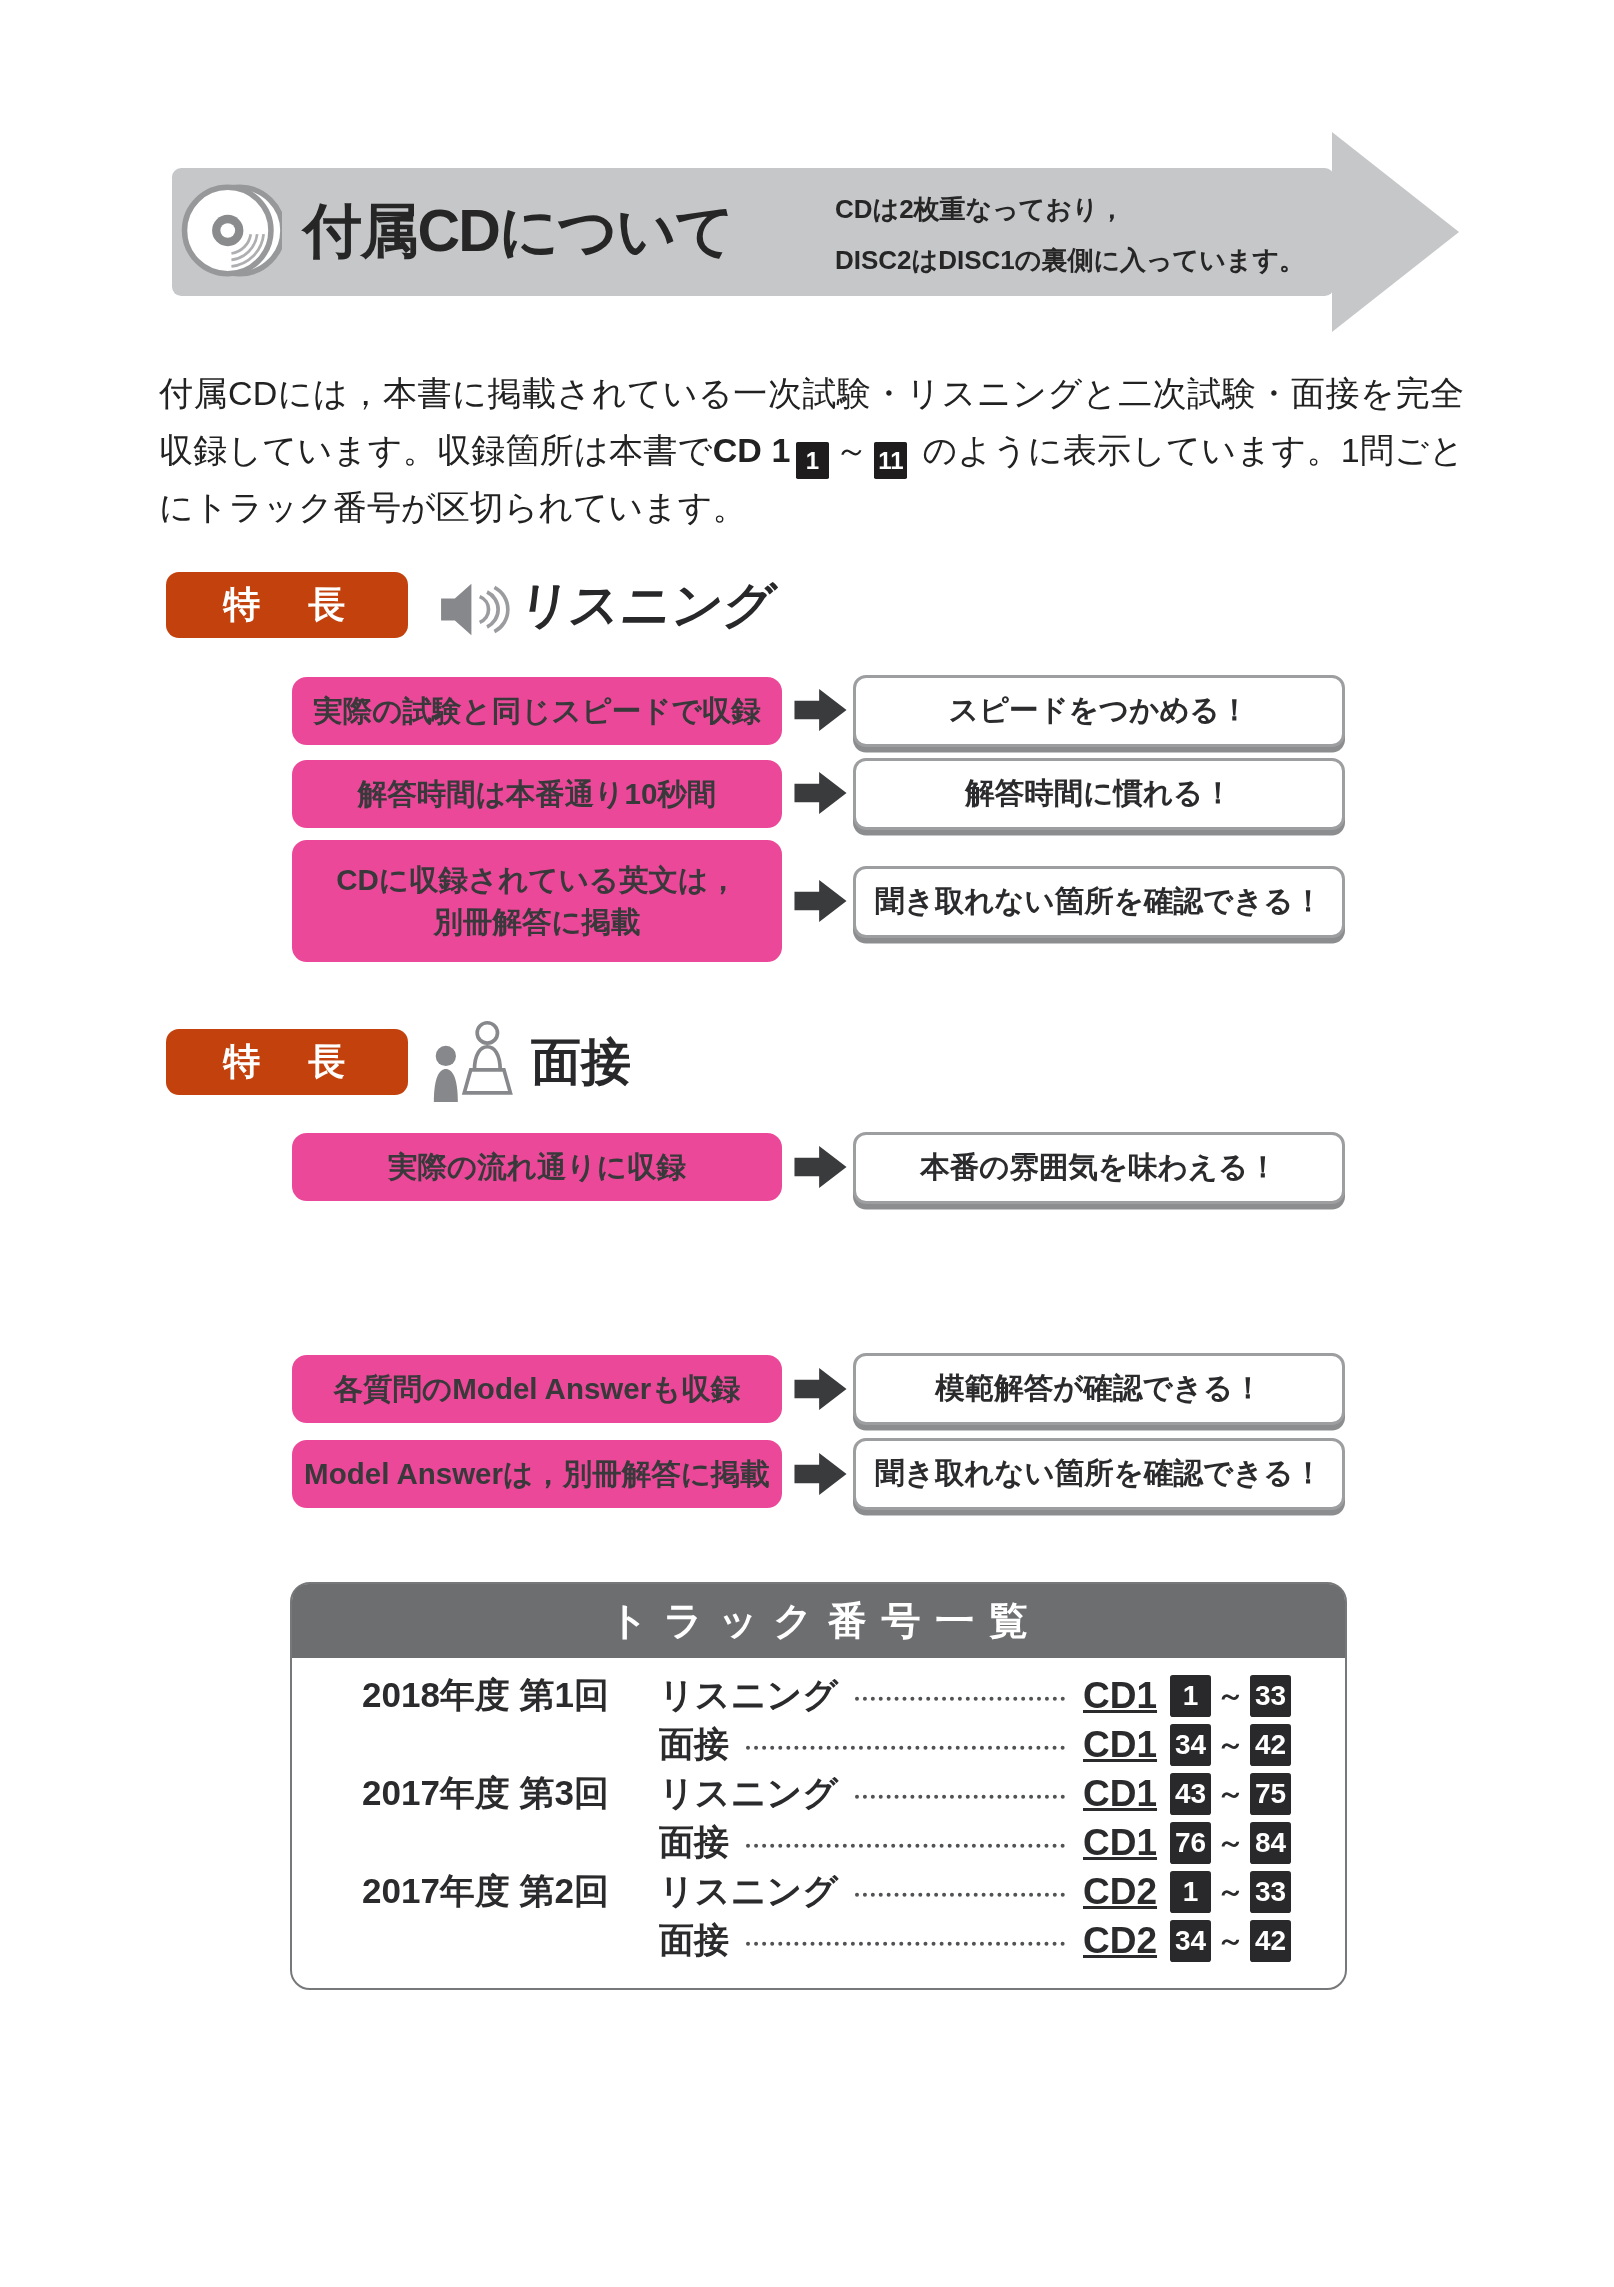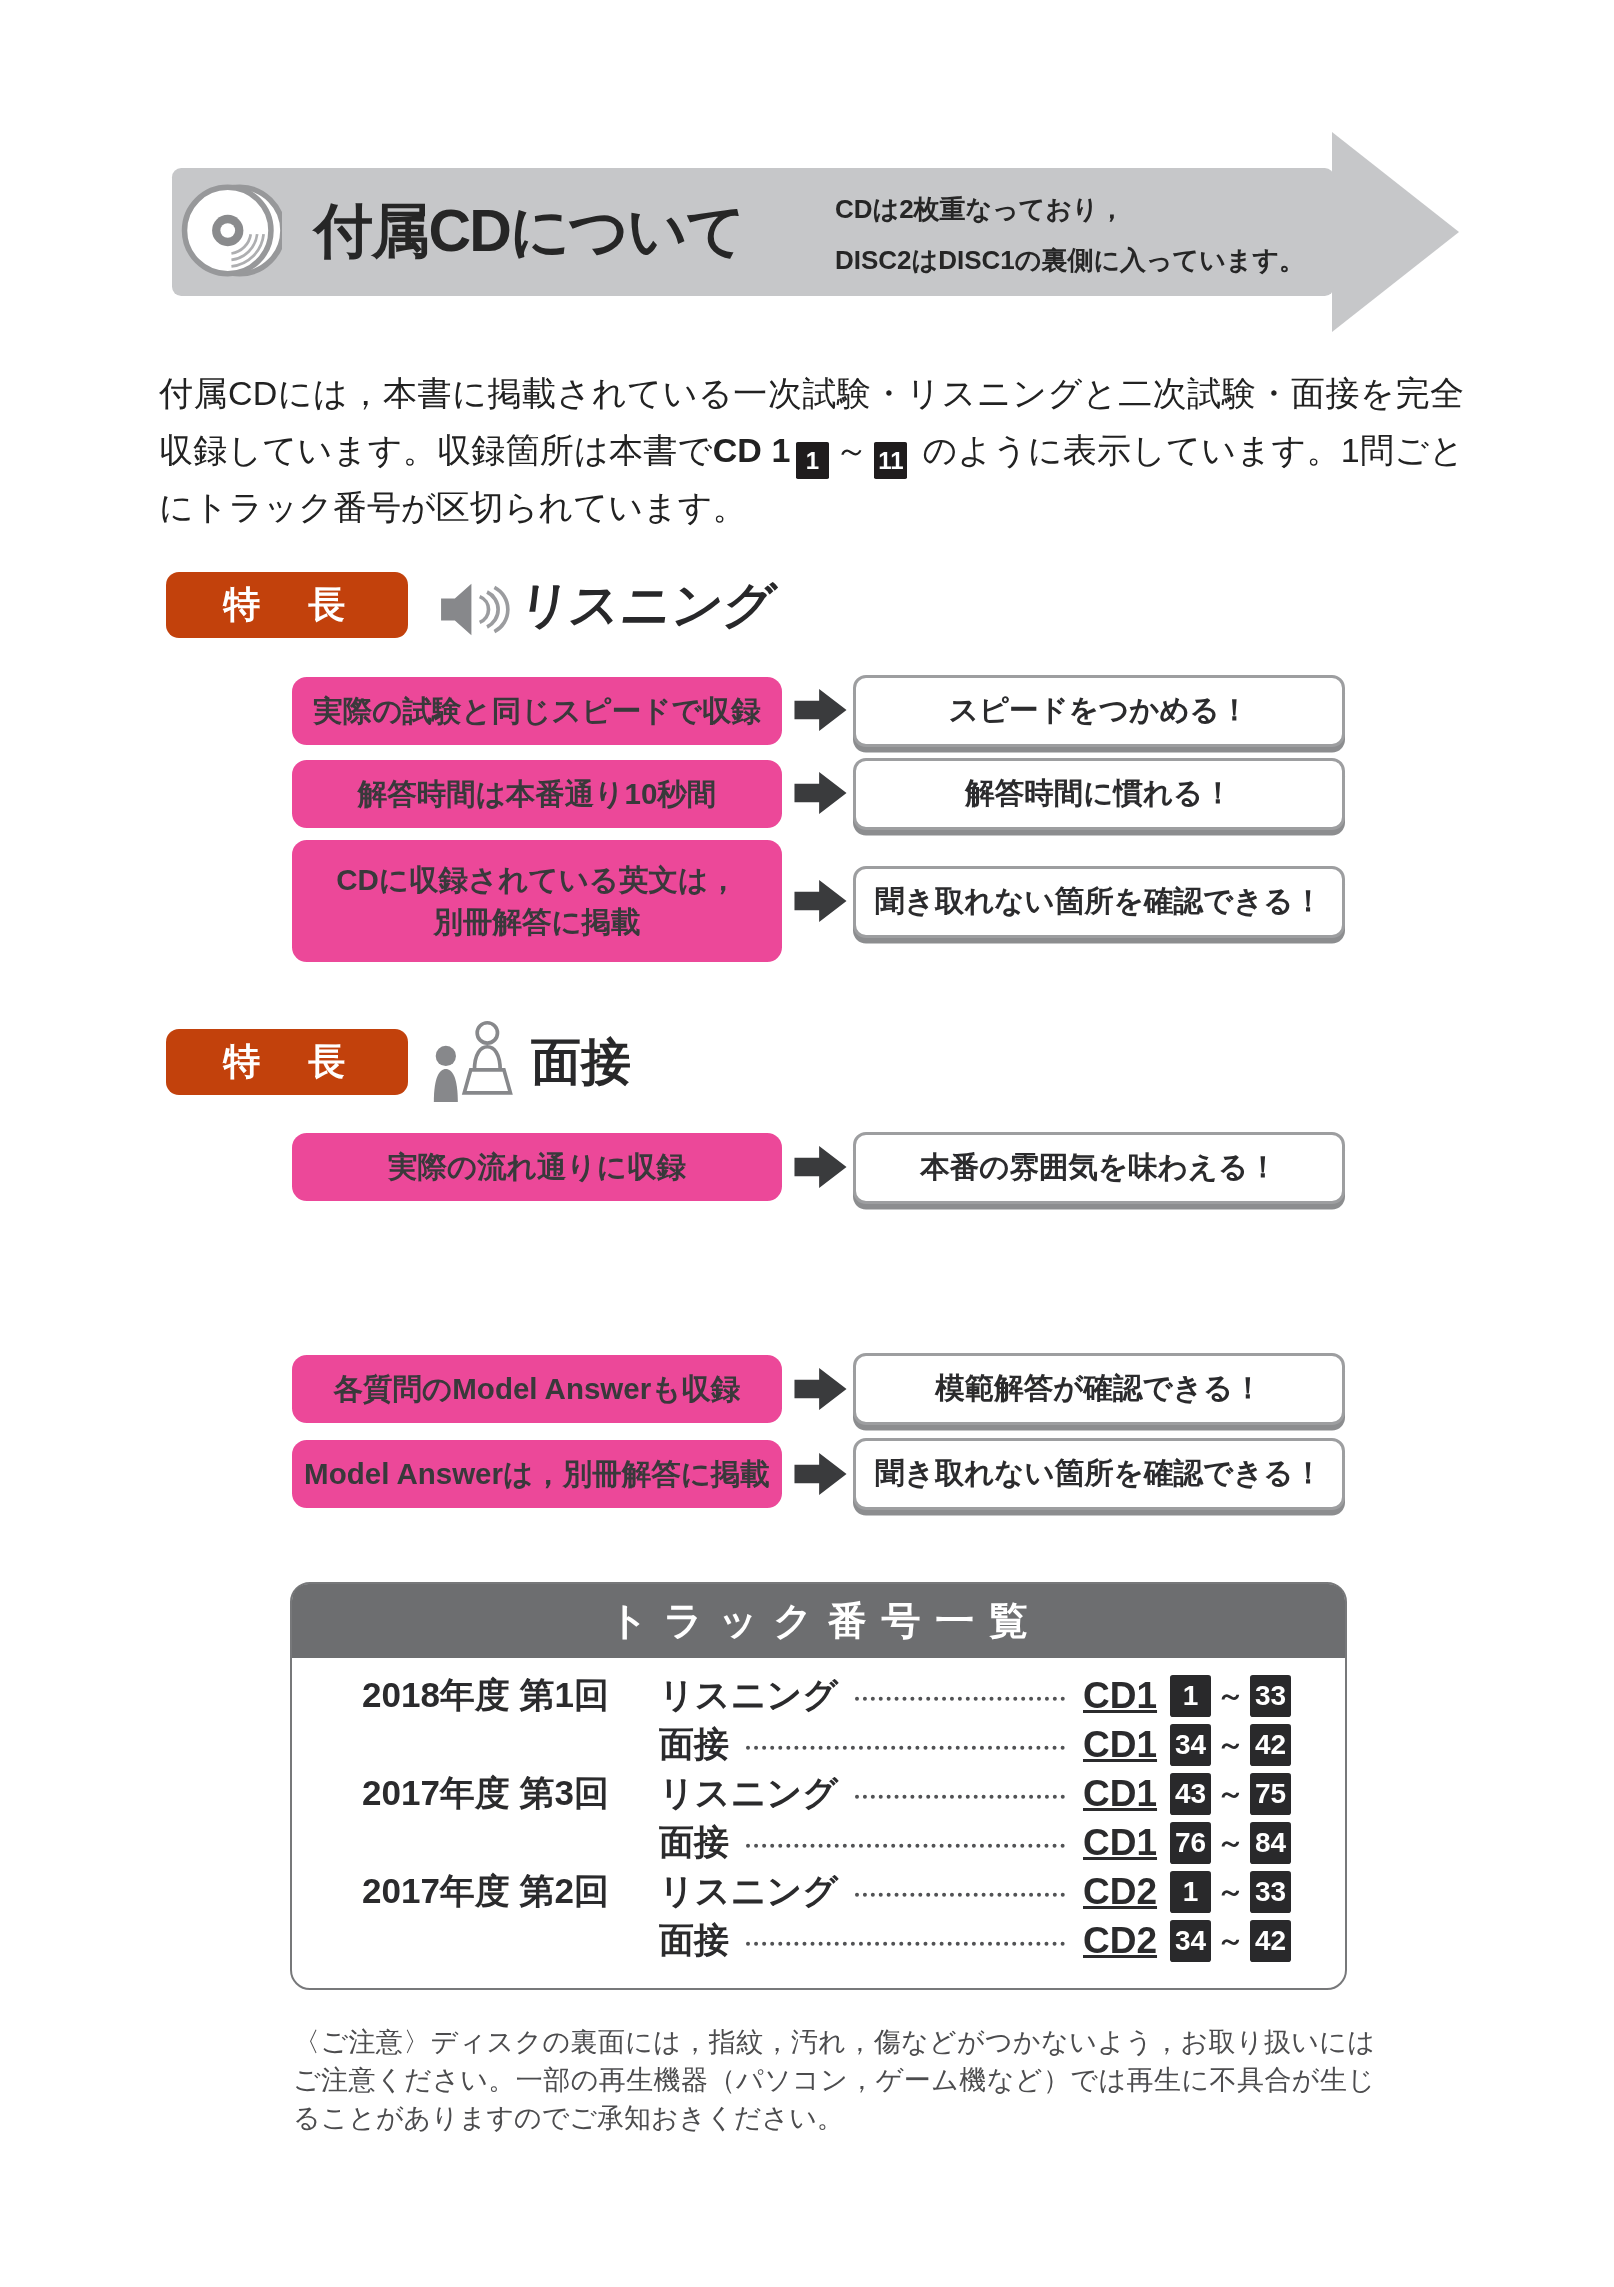--- a/index.html
+++ b/index.html
@@ -9,21 +9,21 @@
     font-family:"Liberation Sans","DejaVu Sans",sans-serif; color:#2b2b2b;
     margin:0 auto; overflow:hidden;
   }
   
   .banner-body{ position:absolute; left:172px; top:168px; width:1162px; height:128px;
     background:#c6c7c9; border-radius:9.2px; }
   .banner-head{ position:absolute; left:1332px; top:132px; width:0; height:0;
     border-top:100px solid transparent; border-bottom:100px solid transparent;
     border-left:127px solid #c6c7c9; }
   .cd-icon{ position:absolute; left:179px; top:179px; }
-  .banner-title{ position:absolute; left:314px; top:168px; height:128px;
+  .banner-title{ position:absolute; left:303px; top:168px; height:128px;
     display:flex; align-items:center; font-size:59px; font-weight:bold;
     color:#262626; letter-spacing:-1.8px;text-align:right; }
   .banner-note{ position:absolute; left:835px; top:184px; font-size:26px;
     font-weight:bold; line-height:51px; color:#262626; }
   
   .intro{ position:absolute; left:159px; top:365px; width:1305px;
     font-size:34px; line-height:57px; color:#222; text-align:justify; }
   .intro .cd-bold{ font-weight:bold; }
   .track-chip{ display:inline-flex; align-items:center; justify-content:center;
     min-width:33px; height:37px; padding:0 3.7px; background:#1f1c1d; color:#fff;
@@ -228,16 +228,15 @@
         <span class="tr-badges">
           <span class="tr-chip">34</span>
           <span class="tr-tilde">～</span>
           <span class="tr-chip">42</span>
         </span>
       </div>
 
     </div>
   </div>
 
-  <div class="footer-note">〈ご注意〉ディスクの裏面には，指紋，汚れ，傷などがつかないよう，お取り扱いにはご注意ください。一部の再生機器（パソコン，ゲーム機など）では再生に不具合が生じることがありますのでご承知おきください。</div>
 
 </div>
 
 
 </body></html>

